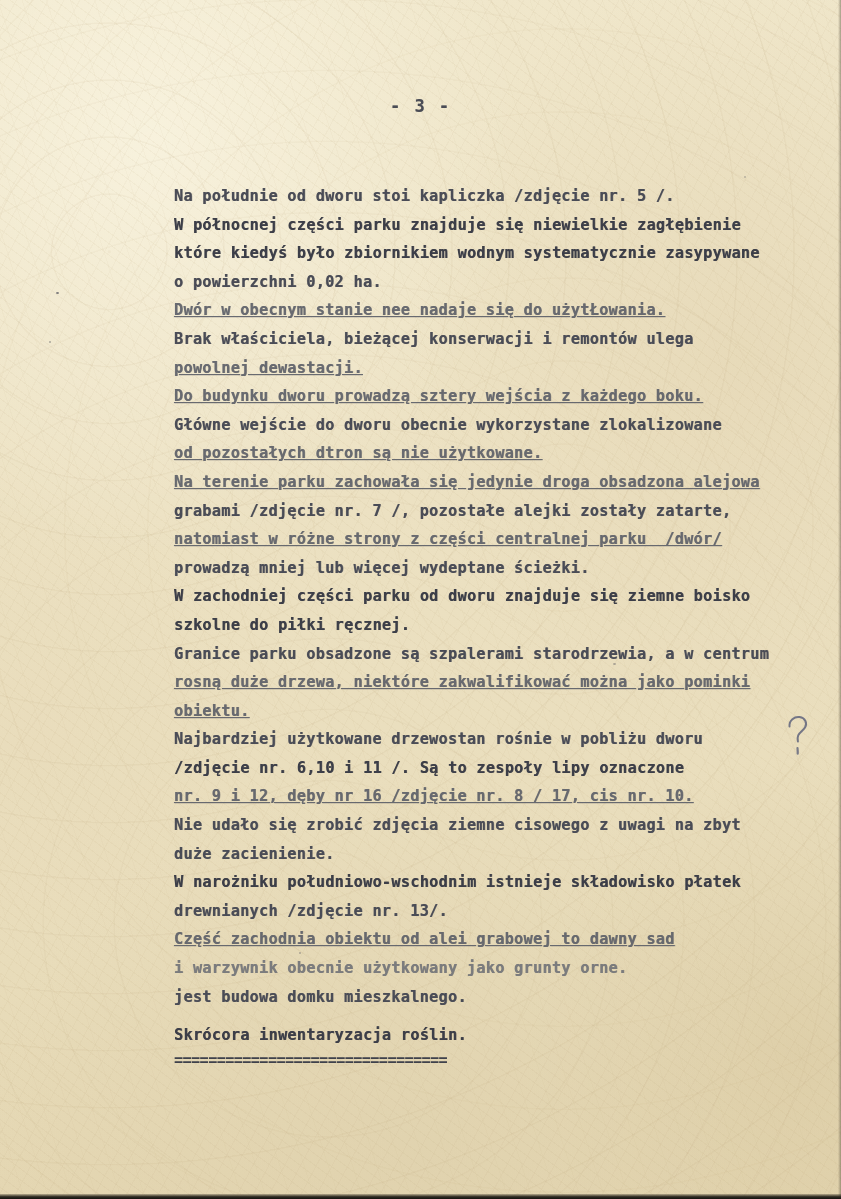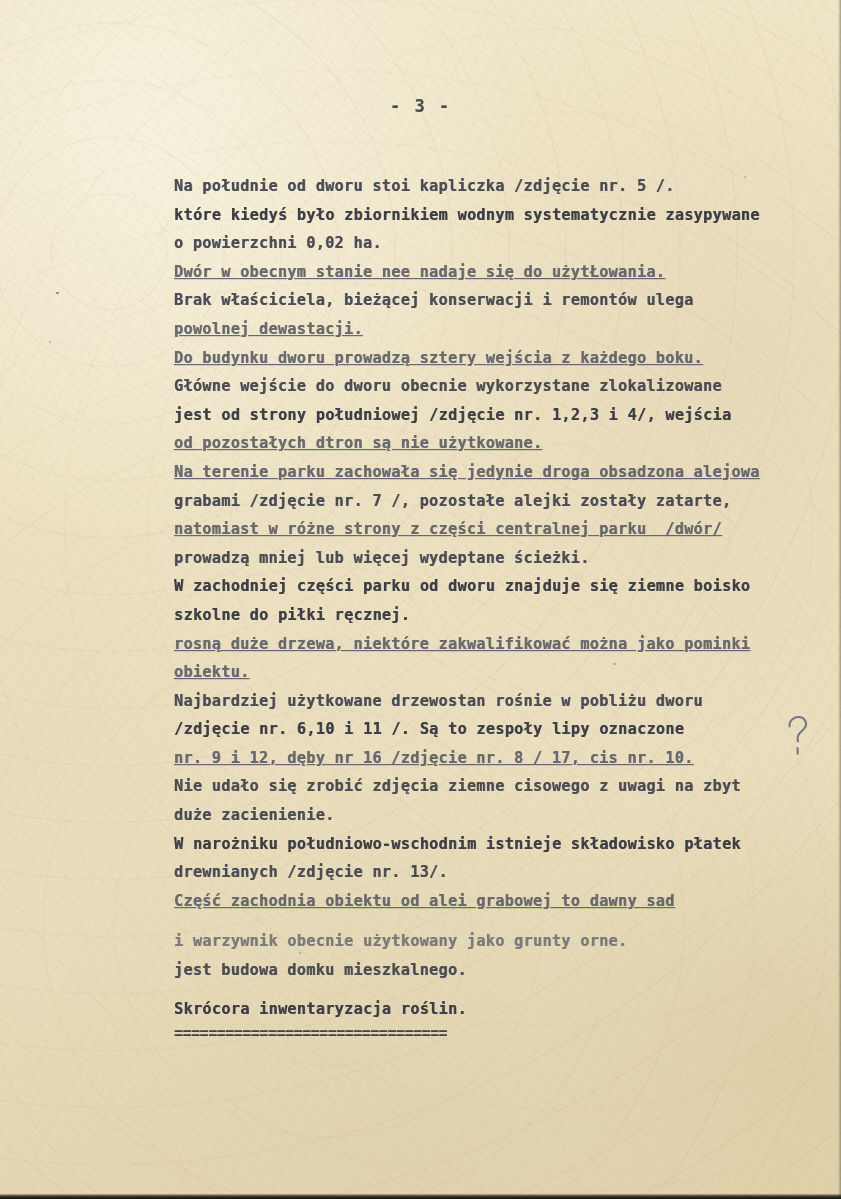--- a/index.html
+++ b/index.html
@@ -85,42 +85,42 @@
     font-size: 17px;
     font-weight: 700;
     letter-spacing: 2px;
     color: #4a4c55;
     text-shadow: 0.4px 0.3px 0 rgba(74,76,85,0.45);
   }
 
   .body-block {
     position: absolute;
     left: 174px;
-    top: 172px;
+    top: 182px;
     width: 660px;
   }
 
   .tline {
     font-family: "DejaVu Sans Mono", "Liberation Mono", monospace;
     font-size: 15.2px;
     line-height: 28.6px;
     font-weight: 700;
     letter-spacing: 0.02em;
     color: #494b54;
     white-space: pre;
     text-shadow:
       0.45px 0.25px 0.35px rgba(70,72,82,0.55),
       -0.3px 0.2px 0.4px rgba(88,90,100,0.30);
   }
 
   
   .ink-dark   { color: #3c3e48; text-shadow: 0.5px 0.3px 0.3px rgba(55,57,66,0.70); }
   .ink-mid    { color: #4a4c56; }
   .ink-light  { color: #5d6069; opacity: 0.92; text-decoration: underline; }
-  .ink-faint  { color: #6a6d75; opacity: 0.86; margin-top: 12px; }
+  .ink-faint  { color: #6a6d75; opacity: 0.86; }
 
   
   .rule-line {
     font-family: "DejaVu Sans Mono", "Liberation Mono", monospace;
     font-size: 15.2px;
     line-height: 20px;
     font-weight: 700;
     color: #3f414b;
     white-space: pre;
     letter-spacing: -0.04em;
@@ -161,35 +161,36 @@
   <div class="speck" style="left:613px; top:663px; width:2.5px; height:2px; opacity:0.40;"></div>
   <div class="speck" style="left:299px; top:952px; width:2px;   height:2px; opacity:0.40;"></div>
 
   <div id="typed">
 
     <div class="folio">- 3 -</div>
 
     <div class="body-block">
       <div>
         <div class="tline ink-mid">Na południe od dworu stoi kapliczka /zdjęcie nr. 5 /.</div>
+        <div class="tline ink-dark">W północnej części parku znajduje się niewielkie zagłębienie</div>
         <div class="tline ink-dark">które kiedyś było zbiornikiem wodnym systematycznie zasypywane</div>
         <div class="tline ink-mid">o powierzchni 0,02 ha.</div>
         <div class="tline ink-light">Dwór w obecnym stanie nee nadaje się do użytŁowania.</div>
         <div class="tline ink-mid">Brak właściciela, bieżącej konserwacji i remontów ulega</div>
         <div class="tline ink-light">powolnej dewastacji.</div>
         <div class="tline ink-light">Do budynku dworu prowadzą sztery wejścia z każdego boku.</div>
         <div class="tline ink-mid">Główne wejście do dworu obecnie wykorzystane zlokalizowane</div>
-        <div class="tline ink-dark">jest od strony południowej /zdjęcie nr. 1,2,3 i 4/, wejścia</div>
         <div class="tline ink-light">od pozostałych dtron są nie użytkowane.</div>
         <div class="tline ink-light">Na terenie parku zachowała się jedynie droga obsadzona alejowa</div>
         <div class="tline ink-mid">grabami /zdjęcie nr. 7 /, pozostałe alejki zostały zatarte,</div>
         <div class="tline ink-light">natomiast w różne strony z części centralnej parku  /dwór/</div>
         <div class="tline ink-mid">prowadzą mniej lub więcej wydeptane ścieżki.</div>
         <div class="tline ink-dark">W zachodniej części parku od dworu znajduje się ziemne boisko</div>
         <div class="tline ink-dark">szkolne do piłki ręcznej.</div>
+        <div class="tline ink-mid">Granice parku obsadzone są szpalerami starodrzewia, a w centrum</div>
         <div class="tline ink-light">rosną duże drzewa, niektóre zakwalifikować można jako pominki</div>
         <div class="tline ink-light">obiektu.</div>
         <div class="tline ink-mid">Najbardziej użytkowane drzewostan rośnie w pobliżu dworu</div>
         <div class="tline ink-dark">/zdjęcie nr. 6,10 i 11 /. Są to zespoły lipy oznaczone</div>
         <div class="tline ink-light">nr. 9 i 12, dęby nr 16 /zdjęcie nr. 8 / 17, cis nr. 10.</div>
         <div class="tline ink-mid">Nie udało się zrobić zdjęcia ziemne cisowego z uwagi na zbyt</div>
         <div class="tline ink-mid">duże zacienienie.</div>
         <div class="tline ink-dark">W narożniku południowo-wschodnim istnieje składowisko płatek</div>
         <div class="tline ink-mid">drewnianych /zdjęcie nr. 13/.</div>
         <div class="tline ink-light">Część zachodnia obiektu od alei grabowej to dawny sad</div>

